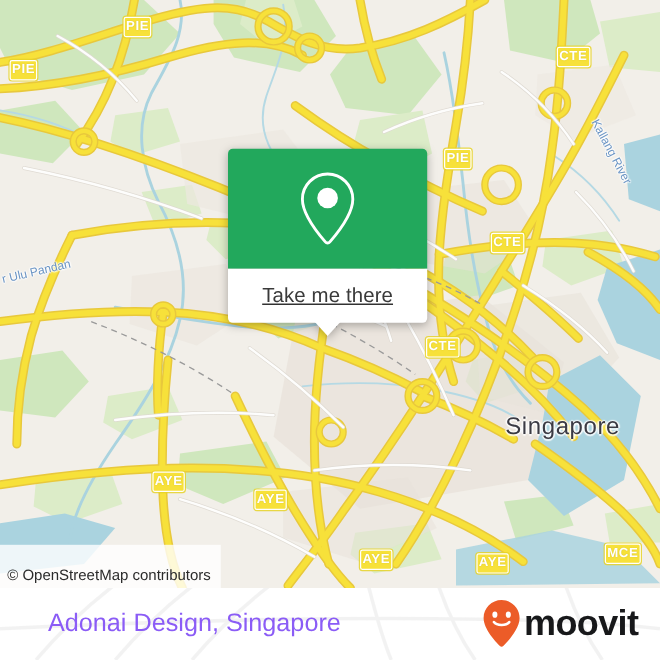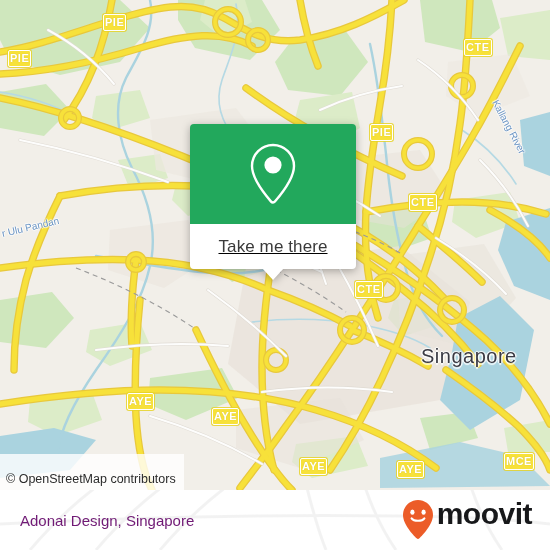--- a/index.html
+++ b/index.html
@@ -155,29 +155,30 @@
   }
   #footer-bg {
     position: absolute;
     left: 0; top: 0;
     width: 550px; height: 60px;
     opacity: 0.10;
     pointer-events: none;
   }
   #footer-title {
     position: relative;
-    font-size: 15px;
-    color: #701a75;
+    font-size: 21px;
+    color: #8b5cf6;
     z-index: 2;
+    margin-left: 20px;
   }
   #brand {
     position: relative;
     z-index: 2;
     display: flex;
-    align-items: flex-start;
+    align-items: center;
     gap: 2px;
   }
   #brand-wordmark {
     font-size: 30px;
     font-weight: bold;
     color: #17181a;
     letter-spacing: -0.5px;
     line-height: 1;
   }
 </style>

